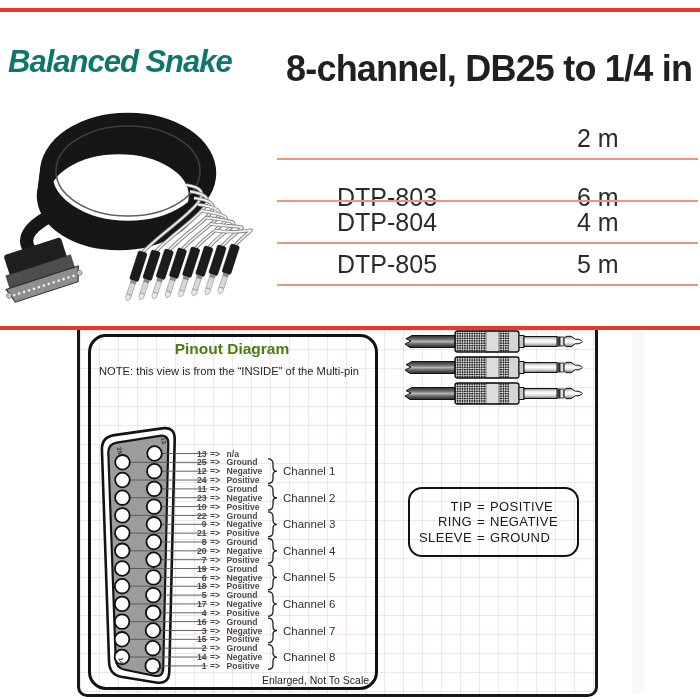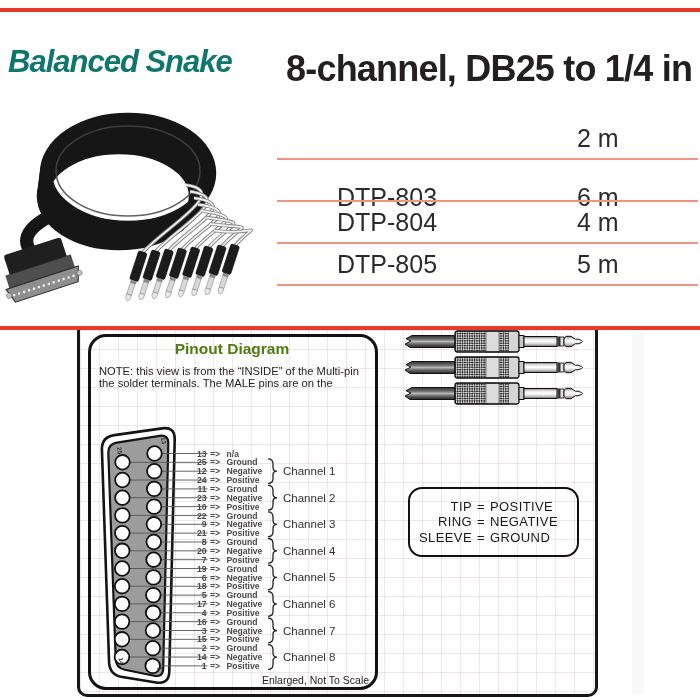--- a/index.html
+++ b/index.html
@@ -181,21 +181,20 @@
 
   <div id="mid-rule" class="rule" style="background: rgb(232, 57, 43);"></div>
 
   <div id="sheet"></div>
   <div id="scan-band"></div>
 
   <div id="pinout-box"></div>
   <div id="pinout-title">Pinout Diagram</div>
   <div id="pinout-note">
       <div>NOTE: this view is from the “INSIDE” of the Multi-pin</div>
-      <div>the solder terminals.  The MALE pins are on the</div>
     </div>
 
   <svg id="pinout-svg" viewBox="88 420 290 270">
       <path d="M101.93672813792995,449.9926621034159Q101.5,437 114.36934341759516,435.161522368915L162.13065658240484,428.338477631085Q175,426.5 174.69775613926606,439.496486011559L169.30224386073394,671.503513988441Q169,684.5 156.16259929320728,682.4503309795878L122.33740070679272,677.0496690204122Q109.5,675 109.06327186207005,662.0073378965841Z" fill="#fff" stroke="#141414" stroke-width="2.6"></path>
       <path d="M108.32122377461171,452.99426568912793Q108,444 116.89105504905625,442.6038839179168L159.60894495094374,435.8961160820832Q168.5,434.5 168.2963484535767,443.4976955965202L163.2036515464233,668.5023044034798Q163,677.5 154.17840186406966,675.7169110150779L124.82159813593033,669.7830889849221Q116,668 115.67877622538829,659.0057343108721Z" fill="#9c9c9c" stroke="#141414" stroke-width="2.2"></path>
       <line x1="154.5" y1="453.5" x2="207.5" y2="453.5" stroke="#555" stroke-width="0.9"></line>
       <line x1="122.5" y1="462.3" x2="207.5" y2="462.35" stroke="#555" stroke-width="0.9"></line>
       <line x1="154.5" y1="471.2" x2="207.5" y2="471.2" stroke="#555" stroke-width="0.9"></line>
       <line x1="122.5" y1="480" x2="207.5" y2="480.05" stroke="#555" stroke-width="0.9"></line>
       <line x1="154.5" y1="488.9" x2="207.5" y2="488.9" stroke="#555" stroke-width="0.9"></line>

